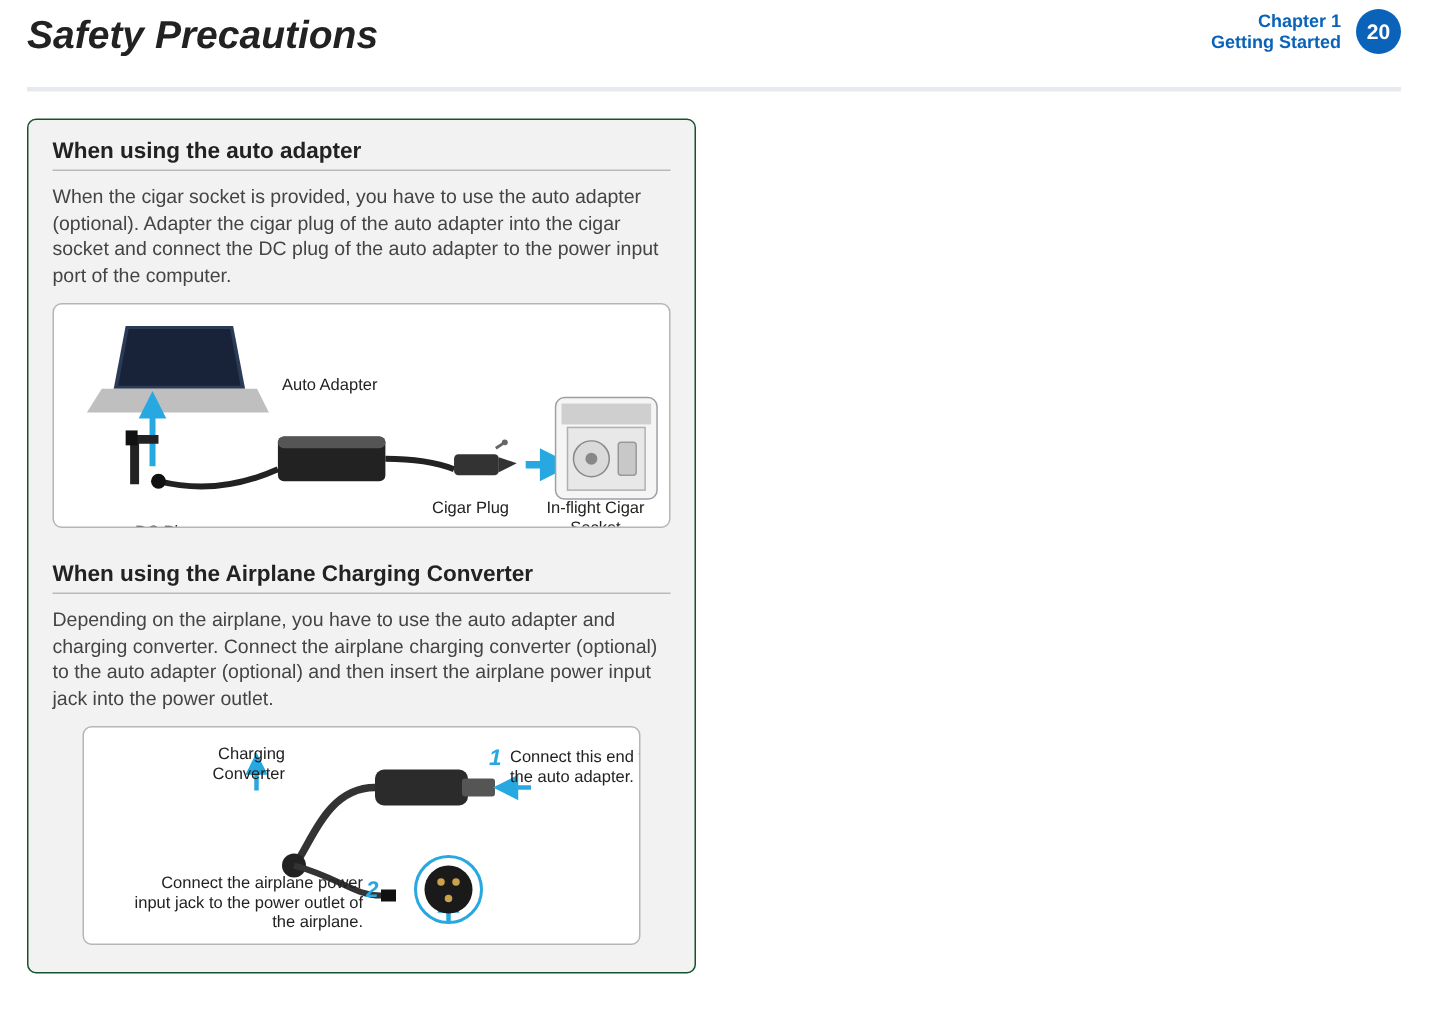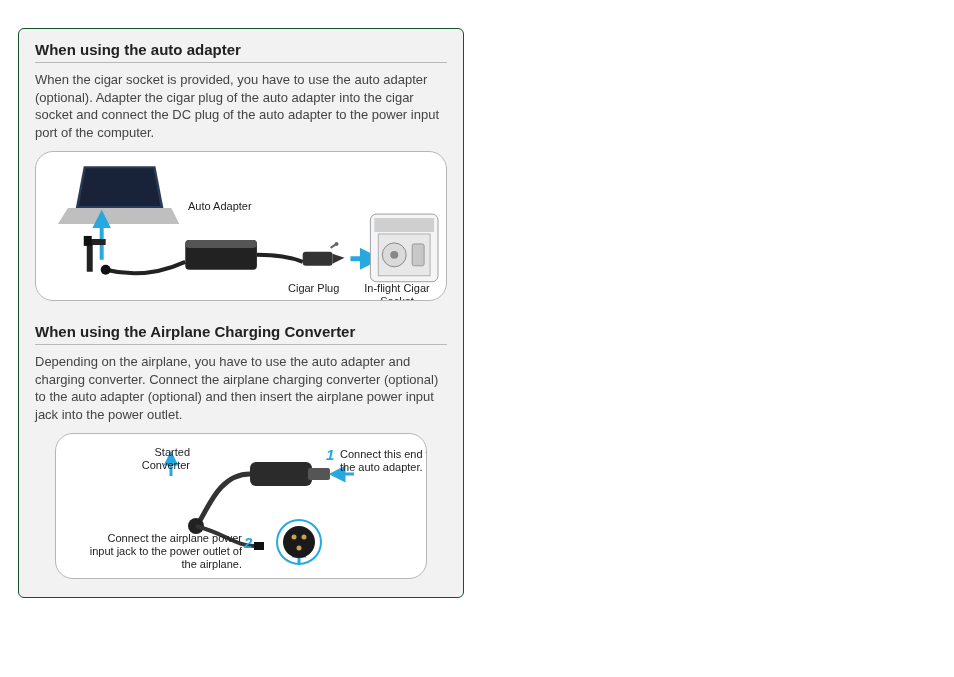--- a/index.html
+++ b/index.html
@@ -95,21 +95,21 @@
   }
   .body-text {
     font-size: 13px;
     line-height: 1.35;
     color: var(--muted);
     margin: 0 0 10px 0;
   }
   .figure {
     background: #ffffff;
     border: 1px solid var(--fig-border);
-    border-radius: 18px;
+    border-radius: 6px;
     position: relative;
     overflow: hidden;
   }
   .fig1 {
     height: 148px;
   }
   .fig2 {
     height: 144px;
     width: 370px;
     margin-left: auto;
@@ -132,20 +132,30 @@
     font-style: italic;
     font-size: 15px;
   }
   svg { width: 100%; height: 100%; display: block; }
 </style>
 </head>
 <body>
 
 <div class="page">
 
+  <div class="header">
+    <div class="title">Safety Precautions</div>
+    <div class="chapter-block">
+      <div class="chapter-text">
+        <div>Chapter 1</div>
+        <div>Getting Started</div>
+      </div>
+      <div class="page-bubble">20</div>
+    </div>
+  </div>
 
   <div class="content">
     <div class="panel">
 
       <div class="section-heading top">When using the auto adapter</div>
       <p class="body-text">When the cigar socket is provided, you have to use the auto adapter (optional). Adapter the cigar plug of the auto adapter into the cigar socket and connect the DC plug of the auto adapter to the power input port of the computer.</p>
 
       <div class="figure fig1">
         <svg viewBox="0 0 412 148">
 
@@ -224,21 +234,21 @@
             <line x1="243" y1="130" x2="243" y2="118"></line>
             <polygon points="243,112 238,122 248,122"></polygon>
           </g>
 
           <circle cx="243" cy="108" r="22" fill="none" stroke="var(--cyan)" stroke-width="2"></circle>
           <circle cx="243" cy="108" r="16" fill="#1a1a1a"></circle>
           <circle cx="238" cy="103" r="2.5" fill="#caa24a"></circle>
           <circle cx="248" cy="103" r="2.5" fill="#caa24a"></circle>
           <circle cx="243" cy="114" r="2.5" fill="#caa24a"></circle>
         </svg>
-        <div class="fig-label right-align" style="left:62px; top:12px; width:72px;">Started Converter</div>
+        <div class="fig-label right-align" style="left:62px; top:12px; width:72px;">Charging Converter</div>
         <div class="step-num" style="left:270px; top:12px;">1</div>
         <div class="fig-label left-align" style="left:284px; top:14px; width:110px;">Connect this end to the auto adapter.</div>
         <div class="step-num" style="left:188px; top:100px;">2</div>
         <div class="fig-label right-align" style="left:28px; top:98px; width:158px;">Connect the airplane power input jack to the power outlet of the airplane.</div>
       </div>
 
     </div>
   </div>
 
 </div>

